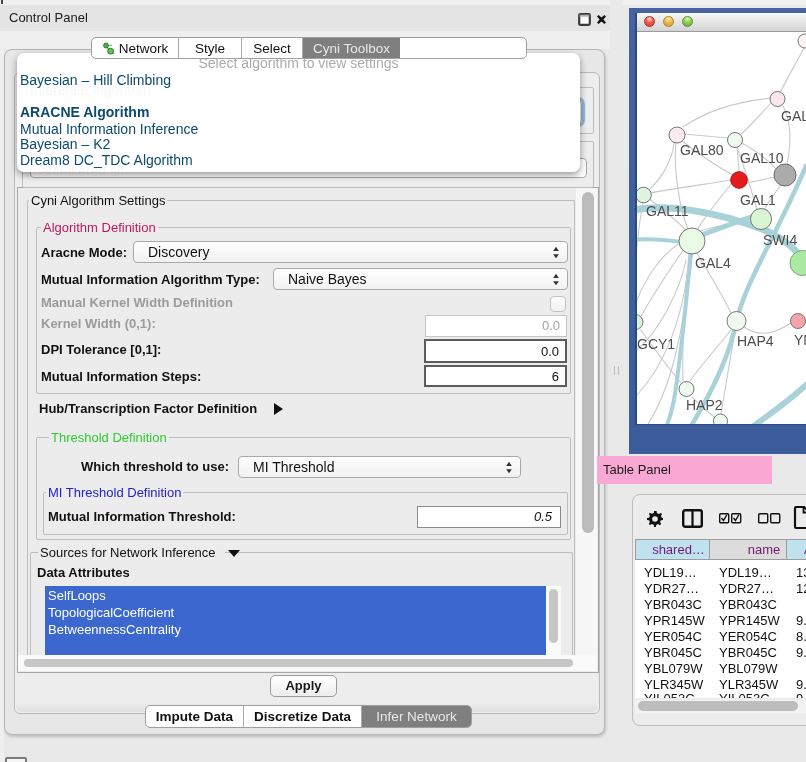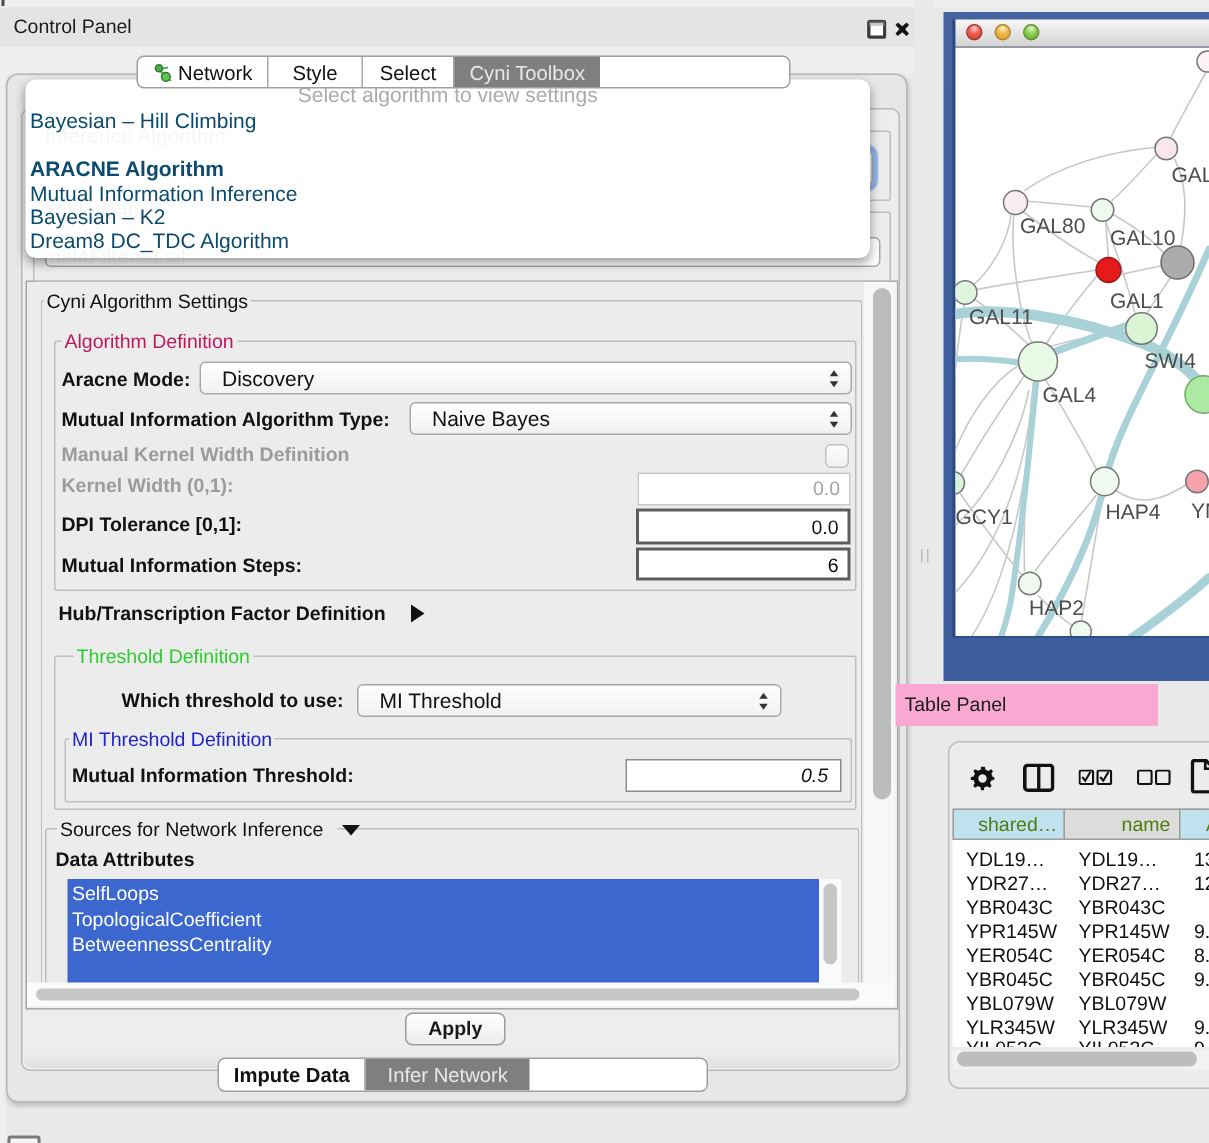--- a/index.html
+++ b/index.html
@@ -57,21 +57,21 @@
   #net-title{left:637px;top:13px;width:169px;height:18px;
              background:linear-gradient(#f7f7f7,#d3d3d3);border-bottom:1px solid #9a9a9a;}
   .tl{position:absolute;top:3px;width:11px;height:11px;border-radius:50%;}
   #net-canvas{left:637px;top:32px;width:169px;height:392px;background:#fff;}
   
   #tp-bar{left:588px;top:456px;width:184px;height:28px;background:#f9a8d4;}
   #tp-bar .t{position:absolute;left:15px;top:6px;}
   #tp-win{left:632px;top:494px;width:180px;height:230px;background:#ececec;
           border:1px solid #bdbdbd;border-radius:8px 0 0 8px;}
   .hcell{position:absolute;top:0;height:21px;box-sizing:border-box;border:1px solid #9c9c9c;
-         text-align:center;font-size:13px;color:#4d7c0f;line-height:20px;}
+         text-align:center;font-size:13px;color:#701a75;line-height:20px;}
   .trow{position:absolute;font-size:13px;color:#111;white-space:nowrap;}
 </style>
 </head>
 <body>
 <div id="topstrip" class="abs"></div>
 <div class="abs" style="left:1px;top:0;width:2px;height:4px;background:#4a4a4a;"></div>
 <div id="cp-title" class="abs">
     <div class="t">Control Panel</div>
   </div>
 <svg id="btn-float" class="abs" style="left:578px;top:13px;" width="13" height="13" viewBox="0 0 13 13">
@@ -202,20 +202,21 @@
   <div class="s" style="width:63px;">Style</div>
   <div class="s" style="width:61px;">Select</div>
   <div class="s sel" style="width:98px;">Cyni Toolbox</div>
 </div>
 
 <div id="apply" class="abs" style="left:270px;top:675px;width:67px;height:22px;
      background:linear-gradient(#ffffff,#ededed);border:1px solid #9b9b9b;border-radius:5px;
      box-sizing:border-box;text-align:center;line-height:20px;font-size:13px;font-weight:bold;">Apply</div>
 <div id="tabs-bot" class="abs seg">
   <div class="s" style="width:97px;font-weight:bold;">Impute Data</div>
+  <div class="s" style="width:118px;font-weight:bold;">Discretize Data</div>
   <div class="s sel" style="width:110px;font-weight:normal;">Infer Network</div>
 </div>
 
 <div id="net-frame" class="abs"></div>
 <div class="abs" style="left:635px;top:13px;width:2px;height:412px;background:#2b4a7e;"></div>
 <div class="abs" style="left:637px;top:423px;width:169px;height:2px;background:#2b4a7e;"></div>
 <div id="net-title" class="abs">
   <div class="tl" style="left:7px;background:radial-gradient(circle at 50% 22%,#fccfc9 0%,#ee5b51 45%,#d23c32 100%);border:1px solid #a5342c;box-sizing:border-box;"></div>
   <div class="tl" style="left:26px;background:radial-gradient(circle at 50% 22%,#fdf0c8 0%,#f0b745 45%,#d79a28 100%);border:1px solid #b08427;box-sizing:border-box;"></div>
   <div class="tl" style="left:45px;background:radial-gradient(circle at 50% 22%,#e2f6c6 0%,#8bcd52 45%,#66aa38 100%);border:1px solid #5d9232;box-sizing:border-box;"></div>

